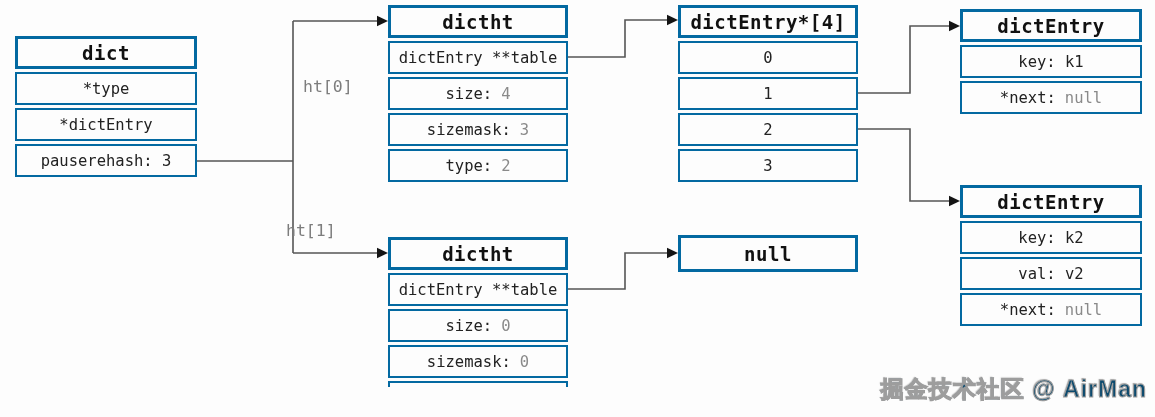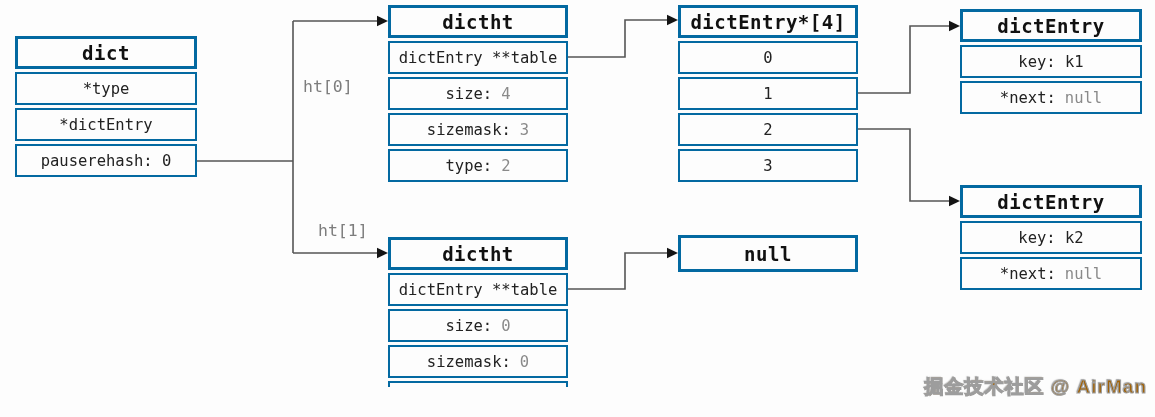--- a/index.html
+++ b/index.html
@@ -46,29 +46,29 @@
   .null-box     { left: 678px; top: 235px; width: 180px; }
   .null-box .row.title { height: 37px; }
 
   .ptr-label {
     position: absolute;
     font-size: 16.5px;
     color: #7d7d7d;
     white-space: pre;
   }
   .ht0-label { left: 303px; top: 31px; margin-top: 46px; }
-  .ht1-label { left: 318px; top: 221px; }
+  .ht1-label { left: 286px; top: 221px; }
 
   .watermark {
     position: absolute;
     right: 8px; top: 374px;
     font-family: "Liberation Sans", sans-serif;
-    font-size: 19px;
+    font-size: 23px;
     font-weight: 600;
-    color: #a16207;
+    color: #0c4a6e;
     -webkit-text-stroke: 1.1px #9d9d9d;
     text-shadow: 1px 1px 1px rgba(255,255,255,0.9), -1px -1px 1px rgba(130,130,130,0.55);
     letter-spacing: 1px;
     white-space: pre;
   }
 </style>
 </head>
 <body>
 
 <div class="stage">
@@ -94,21 +94,21 @@
     <polygon points="960,201 949,195.8 949,206.2"></polygon>
 
     <path d="M568,289 H625 V253 H667"></path>
     <polygon points="678,253 667,247.8 667,258.2"></polygon>
   </svg>
 
   <div class="box dict-box">
     <div class="row title">dict</div>
     <div class="row"><span>*type</span><span class="val"></span></div>
     <div class="row"><span>*dictEntry</span><span class="val"></span></div>
-    <div class="row"><span>pauserehash: 0</span><span class="val"></span></div>
+    <div class="row"><span>pauserehash: 3</span><span class="val"></span></div>
   </div>
 
   <div class="ptr-label ht0-label">ht[0]</div>
   <div class="ptr-label ht1-label">ht[1]</div>
 
   <div class="box dictht0-box">
     <div class="row title">dictht</div>
     <div class="row"><span>dictEntry **table</span><span class="val"></span></div>
     <div class="row"><span>size:</span><span class="val">4</span></div>
     <div class="row"><span>sizemask:</span><span class="val">3</span></div>
@@ -133,20 +133,21 @@
 
   <div class="box entry1-box">
     <div class="row title">dictEntry</div>
     <div class="row"><span>key: k1</span><span class="val"></span></div>
     <div class="row"><span>*next:</span><span class="val">null</span></div>
   </div>
 
   <div class="box entry2-box">
     <div class="row title">dictEntry</div>
     <div class="row"><span>key: k2</span><span class="val"></span></div>
+    <div class="row"><span>val: v2</span><span class="val"></span></div>
     <div class="row"><span>*next:</span><span class="val">null</span></div>
   </div>
 
   <div class="box null-box">
     <div class="row title">null</div>
   </div>
 
   <div class="watermark">掘金技术社区 @ AirMan</div>
 
 </div>

